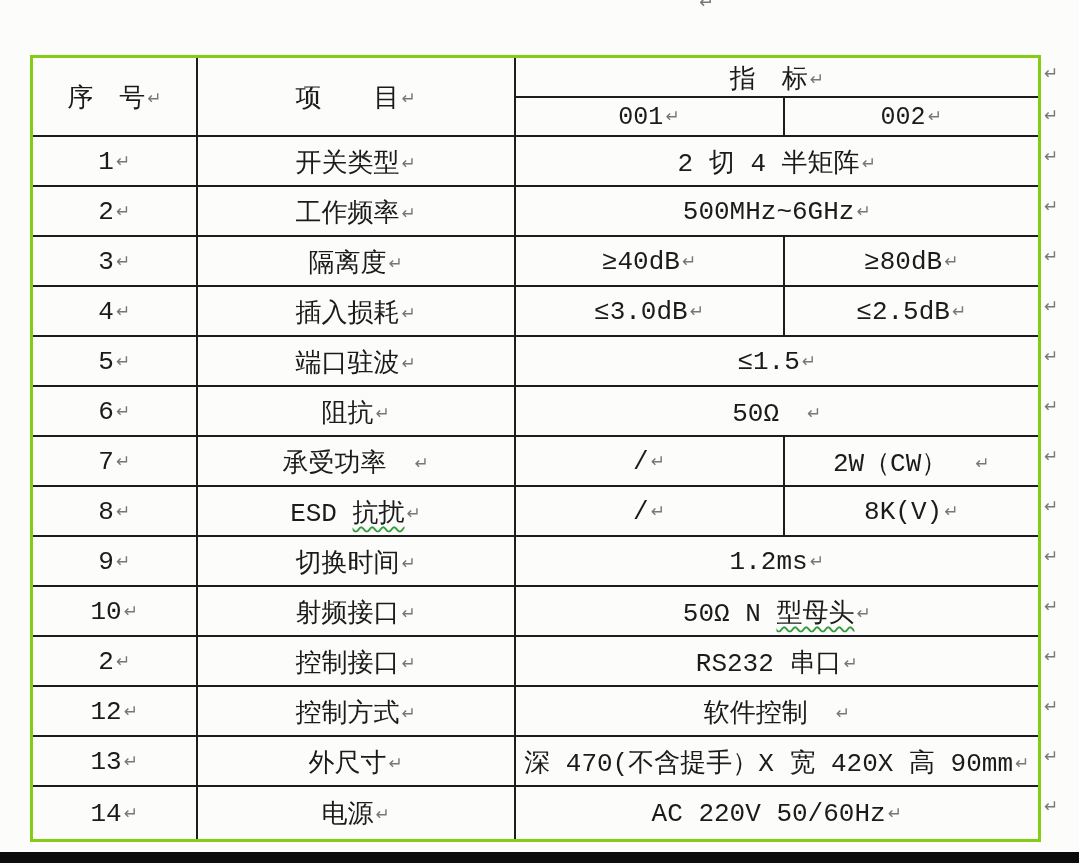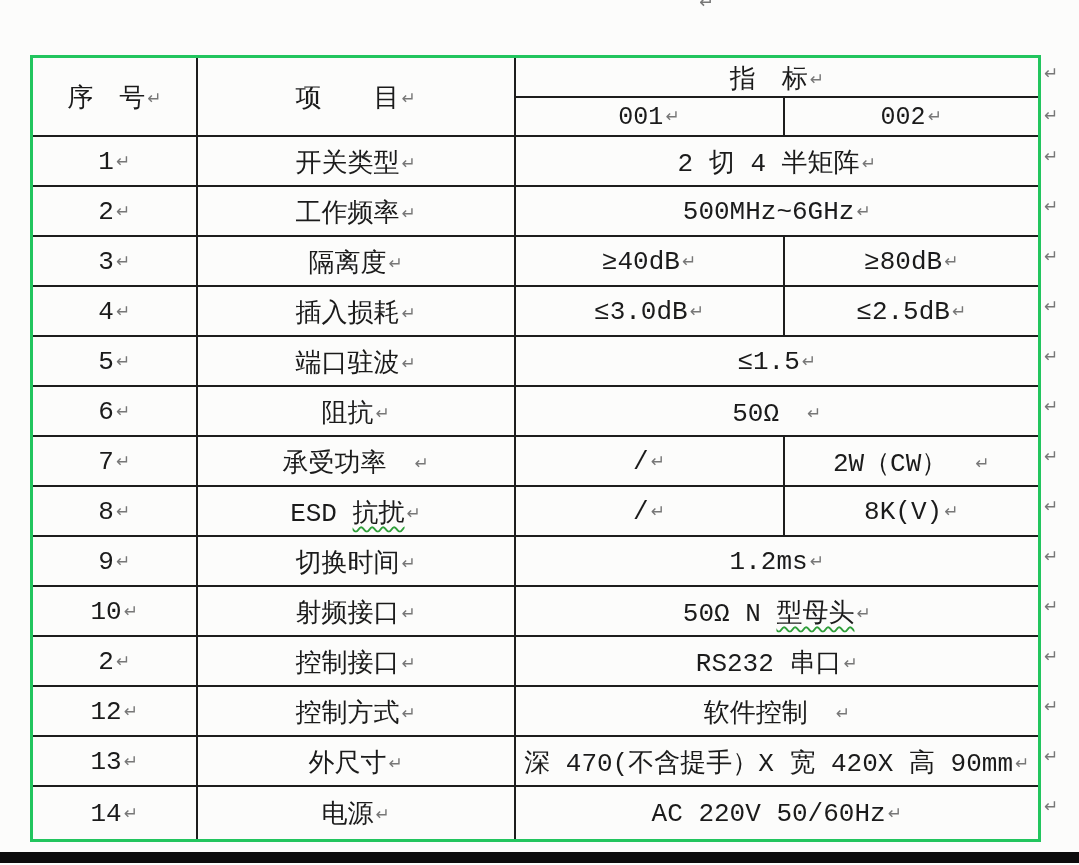--- a/index.html
+++ b/index.html
@@ -49,21 +49,21 @@
     font-size: 17px;
     font-family: "DejaVu Sans", sans-serif;
   }
   table.params {
     position: absolute;
     left: 30px;
     top: 55px;
     width: 1008px;
     border-collapse: collapse;
     table-layout: fixed;
-    border: 3px solid #22c55e;
+    border: 3px solid #84cc16;
   }
   .params th, .params td {
     border: 2px solid #1d1d1d;
     text-align: center;
     vertical-align: middle;
     font-weight: normal;
     font-size: 26px;
     padding: 2px 0 0 0;
     white-space: nowrap;
     overflow: hidden;

